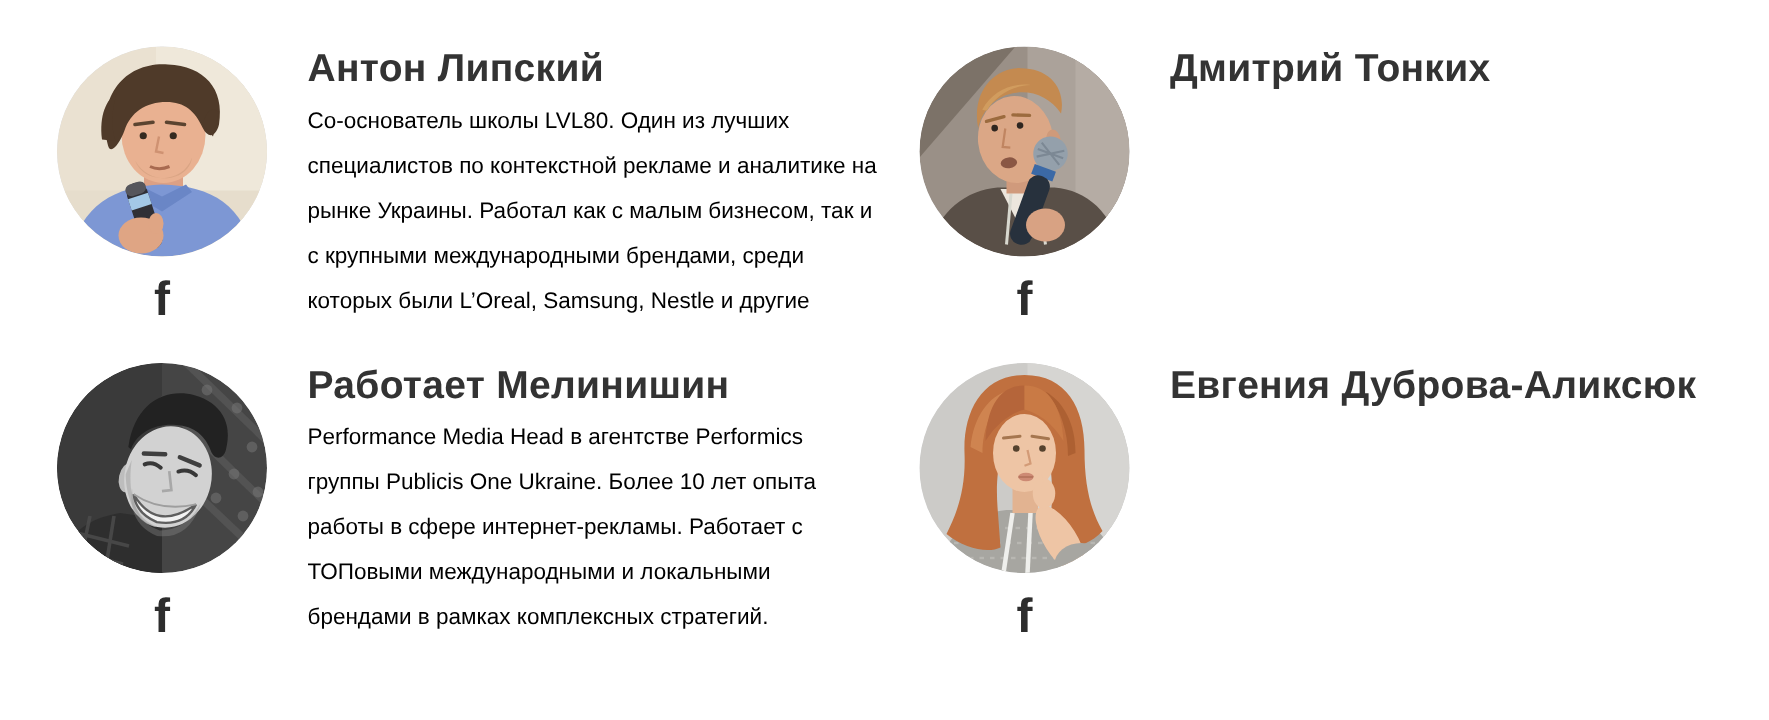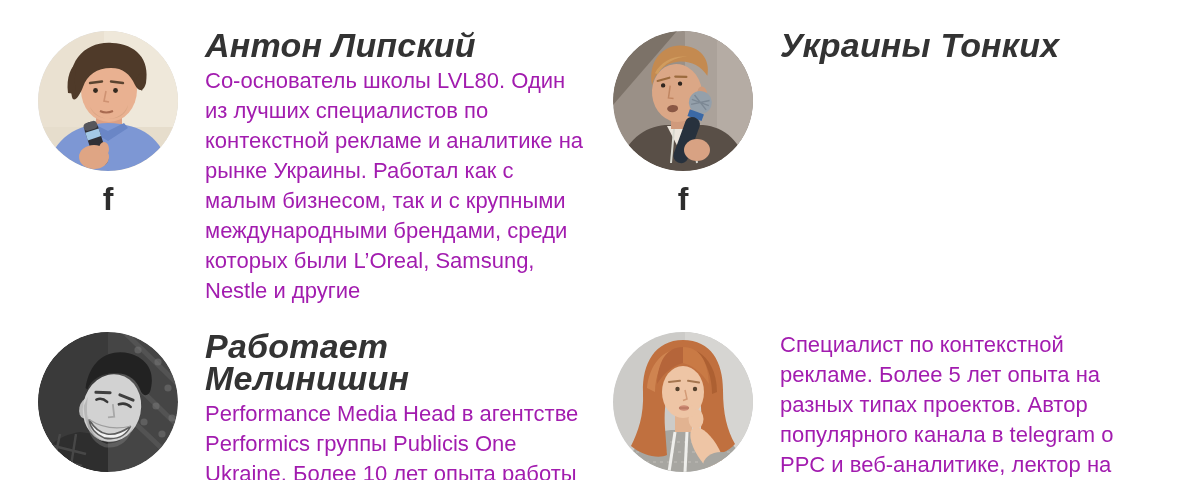--- a/index.html
+++ b/index.html
@@ -19,24 +19,24 @@
   .card{display:flex;align-items:flex-start;}
   .media{flex:0 0 140px;width:140px;display:flex;flex-direction:column;align-items:center;}
   .avatar{width:140px;height:140px;border-radius:50%;overflow:hidden;margin-top:2px;background:#ddd;}
   .avatar svg{display:block;width:140px;height:140px;}
   .fb{
     display:block;margin-top:13px;text-decoration:none;
     color:#2d2d2d;font-size:32px;line-height:30px;font-weight:bold;
   }
   .info{margin-left:27px;width:380px;}
   .name{
-    margin:0 0 5px 0;font-size:34px;line-height:32px;font-weight:bold;
-    color:#333333;letter-spacing:.2px;font-style:italic;
-  }
-  .desc{margin:0;font-size:22px;line-height:30px;color:#a21caf;}
+    margin:0 0 5px 0;font-size:26px;line-height:32px;font-weight:bold;
+    color:#333333;letter-spacing:.2px;
+  }
+  .desc{margin:0;font-size:15px;line-height:30px;color:#000000;}
 </style>
 </head>
 <body>
 
 <div class="grid">
 
   <div class="card">
     <div class="media">
       <div class="avatar">
         <svg viewBox="0 0 140 140">
@@ -118,21 +118,21 @@
               <rect x="69.5" y="80" width="15" height="7" fill="#3b69a6"></rect>
               <rect x="69.5" y="86" width="15" height="48" rx="7" fill="#27313d"></rect>
             </g>
             <ellipse cx="84" cy="119" rx="13" ry="11" fill="#d8a283"></ellipse>
           </g>
         </svg>
       </div>
       <a href="#" class="fb">f</a>
     </div>
     <div class="info">
-      <h3 class="name">Украины Тонких</h3>
+      <h3 class="name">Дмитрий Тонких</h3>
     </div>
   </div>
 
   <div class="card">
     <div class="media">
       <div class="avatar">
         <svg viewBox="0 0 140 140">
           <defs>
               <clipPath id="c3">
                 <circle cx="70" cy="70" r="70"></circle>
@@ -229,17 +229,17 @@
             </g>
             <ellipse cx="83" cy="87" rx="7.5" ry="10" fill="#eec5a5"></ellipse>
             <ellipse cx="79" cy="79" rx="3.4" ry="6" fill="#eec5a5"></ellipse>
             <ellipse cx="108" cy="134" rx="18" ry="14" fill="#a7a6a1"></ellipse>
           </g>
         </svg>
       </div>
       <a href="#" class="fb">f</a>
     </div>
     <div class="info">
-      <p class="desc">Специалист по контекстной рекламе. Более 5 лет опыта на разных типах проектов. Автор популярного канала в telegram о PPC и веб-аналитике, лектор на профильных мероприятиях (в т.ч. и мероприятиях Google).</p>
+      <h3 class="name">Евгения Дуброва-Аликсюк</h3>
     </div>
   </div>
 
 </div>
 
 </body></html>

